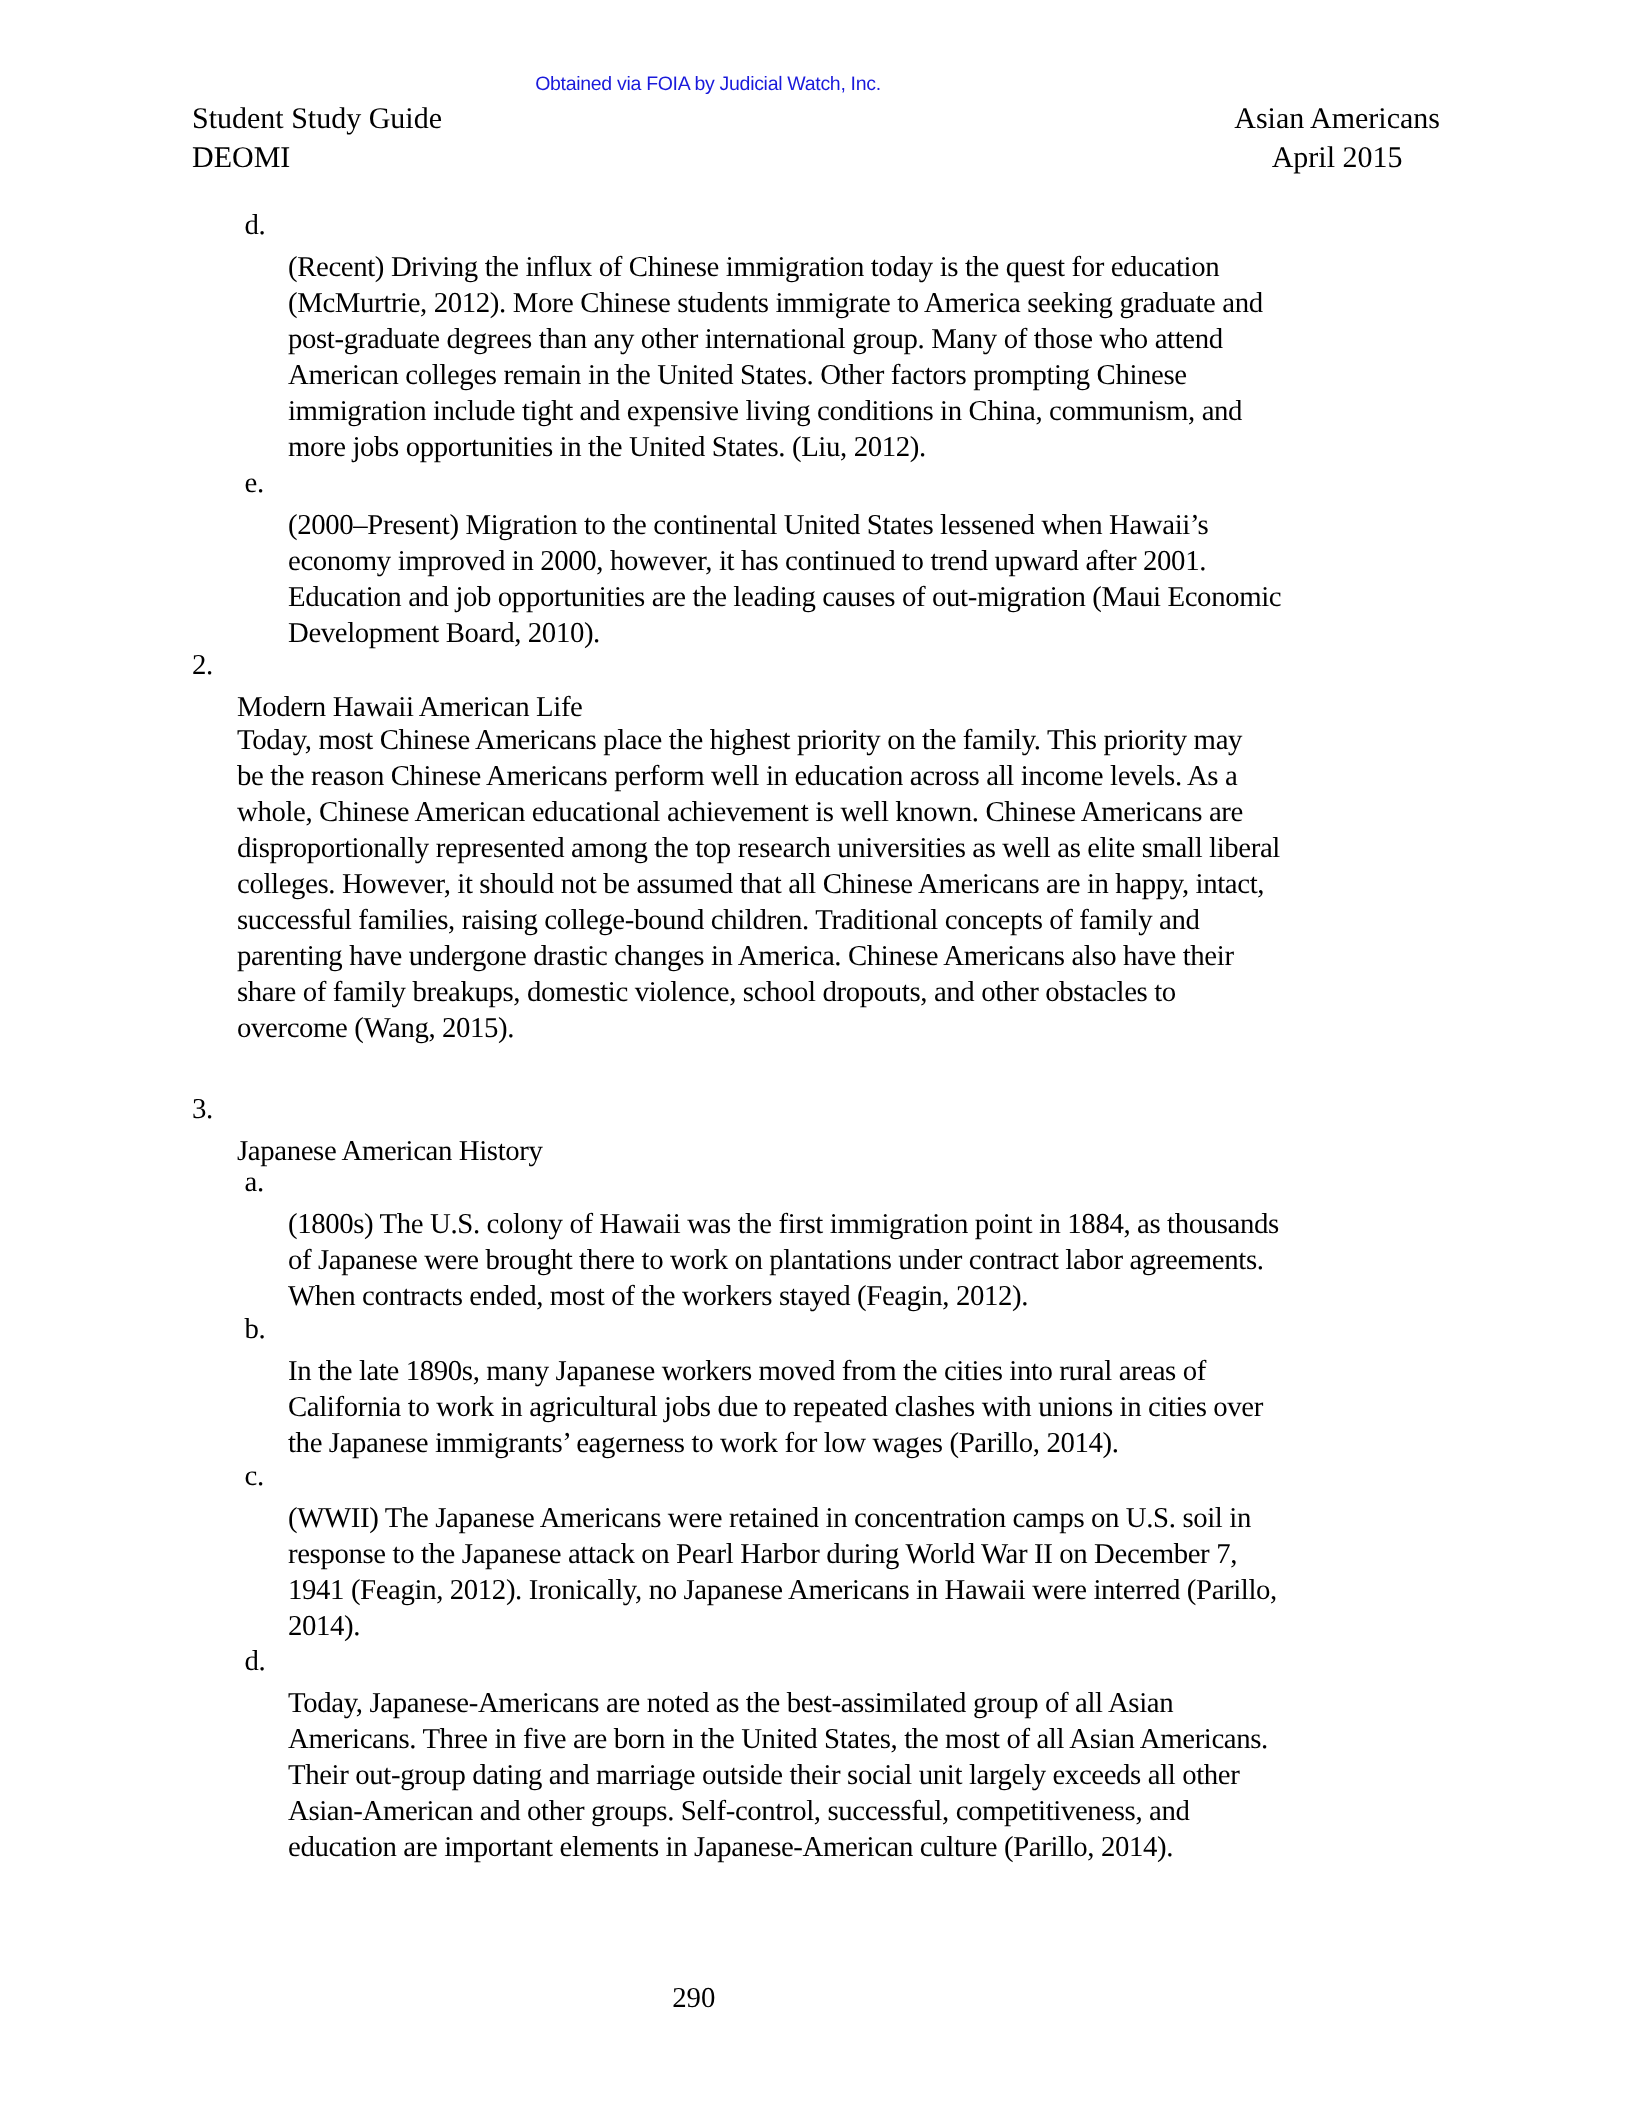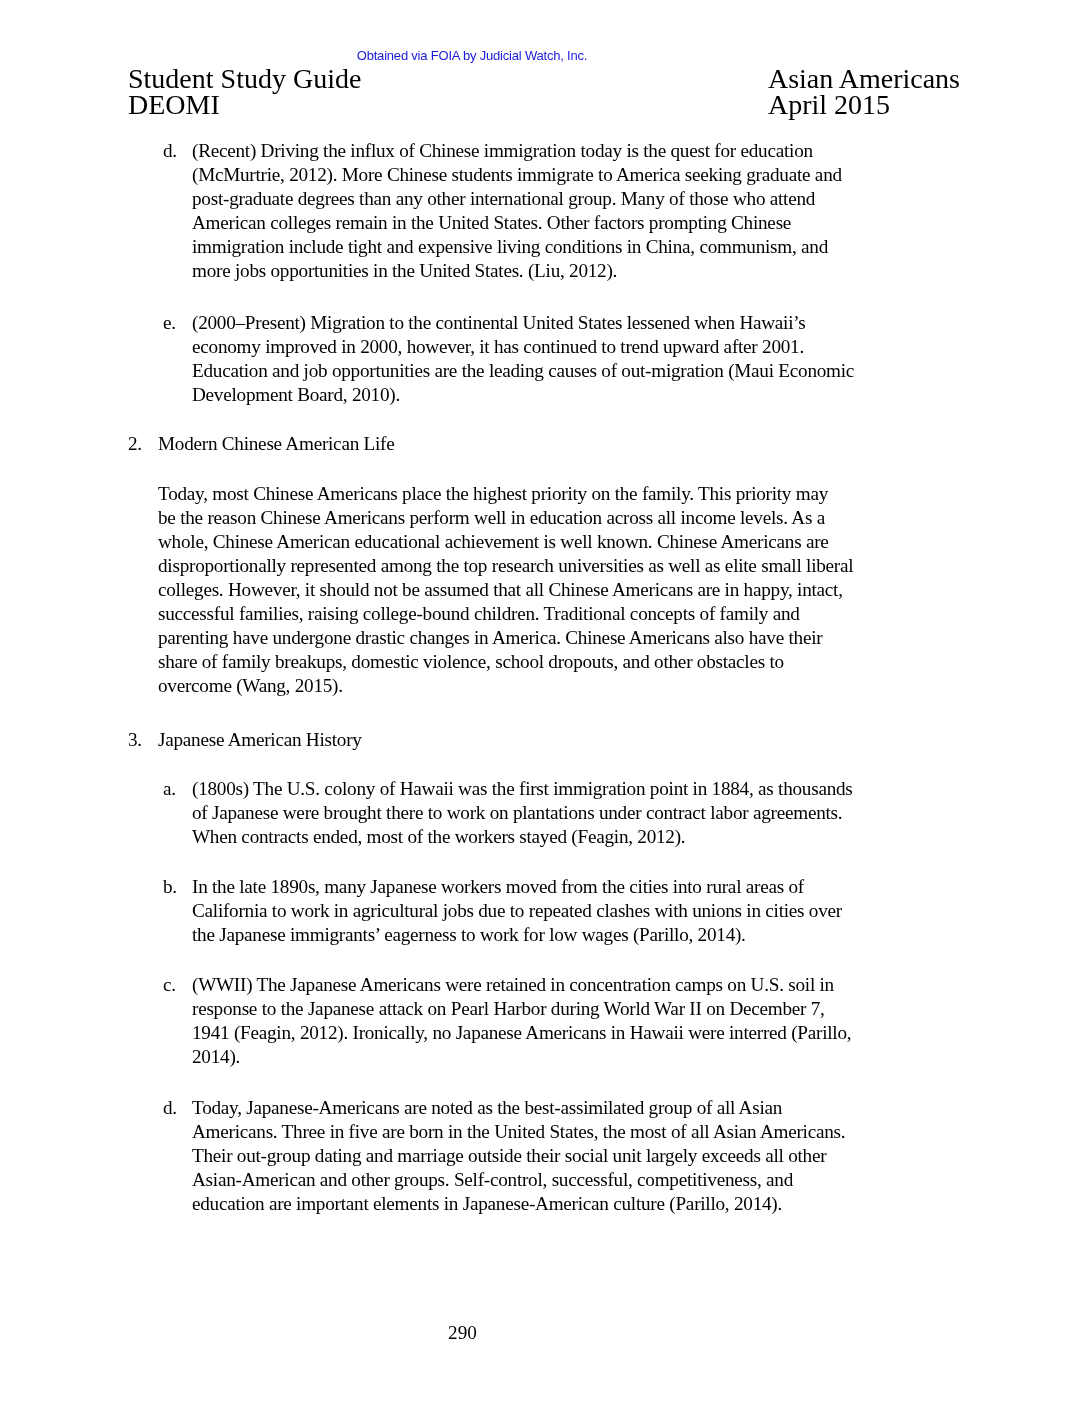--- a/index.html
+++ b/index.html
@@ -1,26 +1,26 @@
 <!DOCTYPE html>
 <html><head>
 <meta charset="utf-8">
 <style>
   html, body { margin: 0; padding: 0; background: #ffffff; }
   body { width: 1088px; height: 1408px; position: relative; overflow: hidden;
          font-family: "Liberation Serif", serif; color: #000; }
   .watermark { position: absolute; top: 48px; left: 0; width: 944px; text-align: center;
                font-family: "Liberation Sans", sans-serif; font-size: 13px; color: #1a1adb; letter-spacing: -0.2px; }
-  .hdr { position: absolute; font-size: 28px; line-height: 26px; }
+  .hdr { position: absolute; font-size: 20px; line-height: 26px; }
   .hdr-left { left: 128px; top: 66px; }
-  .hdr-right { right: 128px; top: 66px; text-align: left; }
+  .hdr-right { right: 128px; top: 66px; text-align: center; }
   .content { position: absolute; left: 0; top: 0; width: 1088px; }
   .block { position: absolute; font-size: 19.2px; line-height: 24px; white-space: nowrap; letter-spacing: -0.25px; }
   .label { position: absolute; }
-  .text { position: absolute; }
+  .text { position: absolute; margin-top: 28px; }
   .page-num { position: absolute; top: 1322px; left: 0; width: 925px; text-align: center; font-size: 19.2px; }
 </style>
 </head>
 <body>
 
 <div class="watermark">Obtained via FOIA by Judicial Watch, Inc.</div>
 
 <div class="hdr hdr-left">
   <div>Student Study Guide</div>
   <div>DEOMI</div>
@@ -49,21 +49,21 @@
     <div class="text" style="left:29px;">
       <div>(2000–Present)  Migration to the continental United States lessened when Hawaii’s</div>
       <div>economy improved in 2000, however, it has continued to trend upward after 2001.</div>
       <div>Education and job opportunities are the leading causes of out-migration (Maui Economic</div>
       <div>Development Board, 2010).</div>
     </div>
   </div>
 
   <div class="block" style="top:432px; left:128px;">
     <span class="label" style="left:0;">2.</span>
-    <span class="text" style="left:30px;">Modern Chinese American Life</span>
+    <span class="text" style="left:30px;">Modern Hawaii American Life</span>
   </div>
 
   <div class="block" style="top:482px; left:158px;">
     <div>Today, most Chinese Americans place the highest priority on the family.  This priority may</div>
     <div>be the reason Chinese Americans perform well in education across all income levels.  As a</div>
     <div>whole, Chinese American educational achievement is well known.  Chinese Americans are</div>
     <div>disproportionally represented among the top research universities as well as elite small liberal</div>
     <div>colleges.  However, it should not be assumed that all Chinese Americans are in happy, intact,</div>
     <div>successful families, raising college-bound children.  Traditional concepts of family and</div>
     <div>parenting have undergone drastic changes in America.  Chinese Americans also have their</div>

